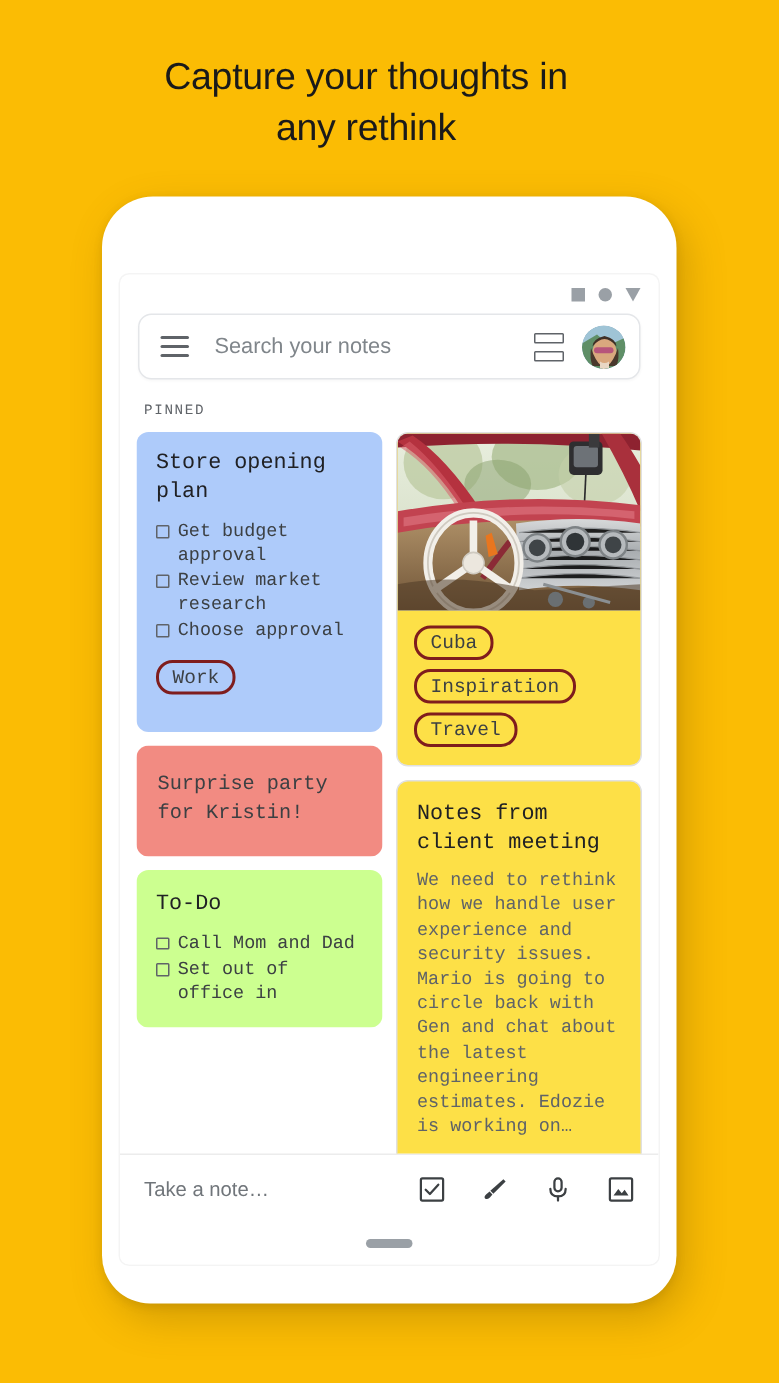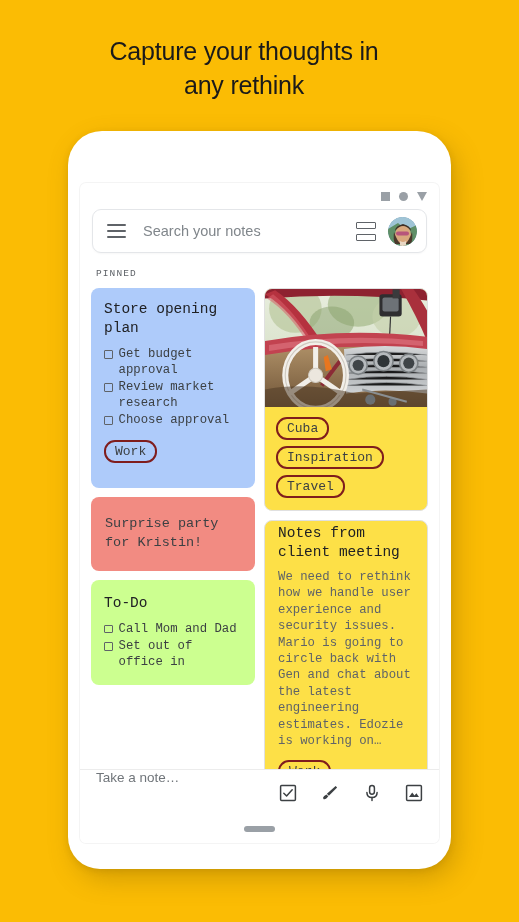--- a/index.html
+++ b/index.html
@@ -205,20 +205,21 @@
     background: #cbbfae;
   }
   .photo svg { display: block; width: 100%; height: 100%; }
 
   
   .notebar {
     flex: none;
     height: 46px;
     border-top: 1px solid #ececec;
     display: flex;
+    align-items: center;
     padding: 0 16px;
     background: #fff;
   }
   .takenote {
     flex: 1;
     font-size: 13.5px;
     color: #70757a;
   }
   .tools { display: flex; align-items: center; gap: 24px; }
   .tool { width: 18px; height: 18px; display: block; }
@@ -417,21 +418,21 @@
                 <path d="M96 100 L140 112" stroke="#8a8f92" stroke-width="2"></path>
               </svg>
             </div>
             <div class="chips chips-in-card" style="margin-top:0;">
               <span class="chip">Cuba</span>
               <span class="chip">Inspiration</span>
               <span class="chip">Travel</span>
             </div>
           </div>
 
-          <div class="note white" style="padding:3px 13px 14px;">
+          <div class="note white" style="padding:13px 13px 14px;">
             <div class="note-title" style="margin-bottom:7px;">Notes from client meeting</div>
             <div class="note-body">We need to rethink how we handle user experience and security issues. Mario is going to circle back with Gen and chat about the latest engineering estimates. Edozie is working on…</div>
             <div class="chips">
               <span class="chip">Work</span>
             </div>
           </div>
 
         </div>
       </div>
     </div>

